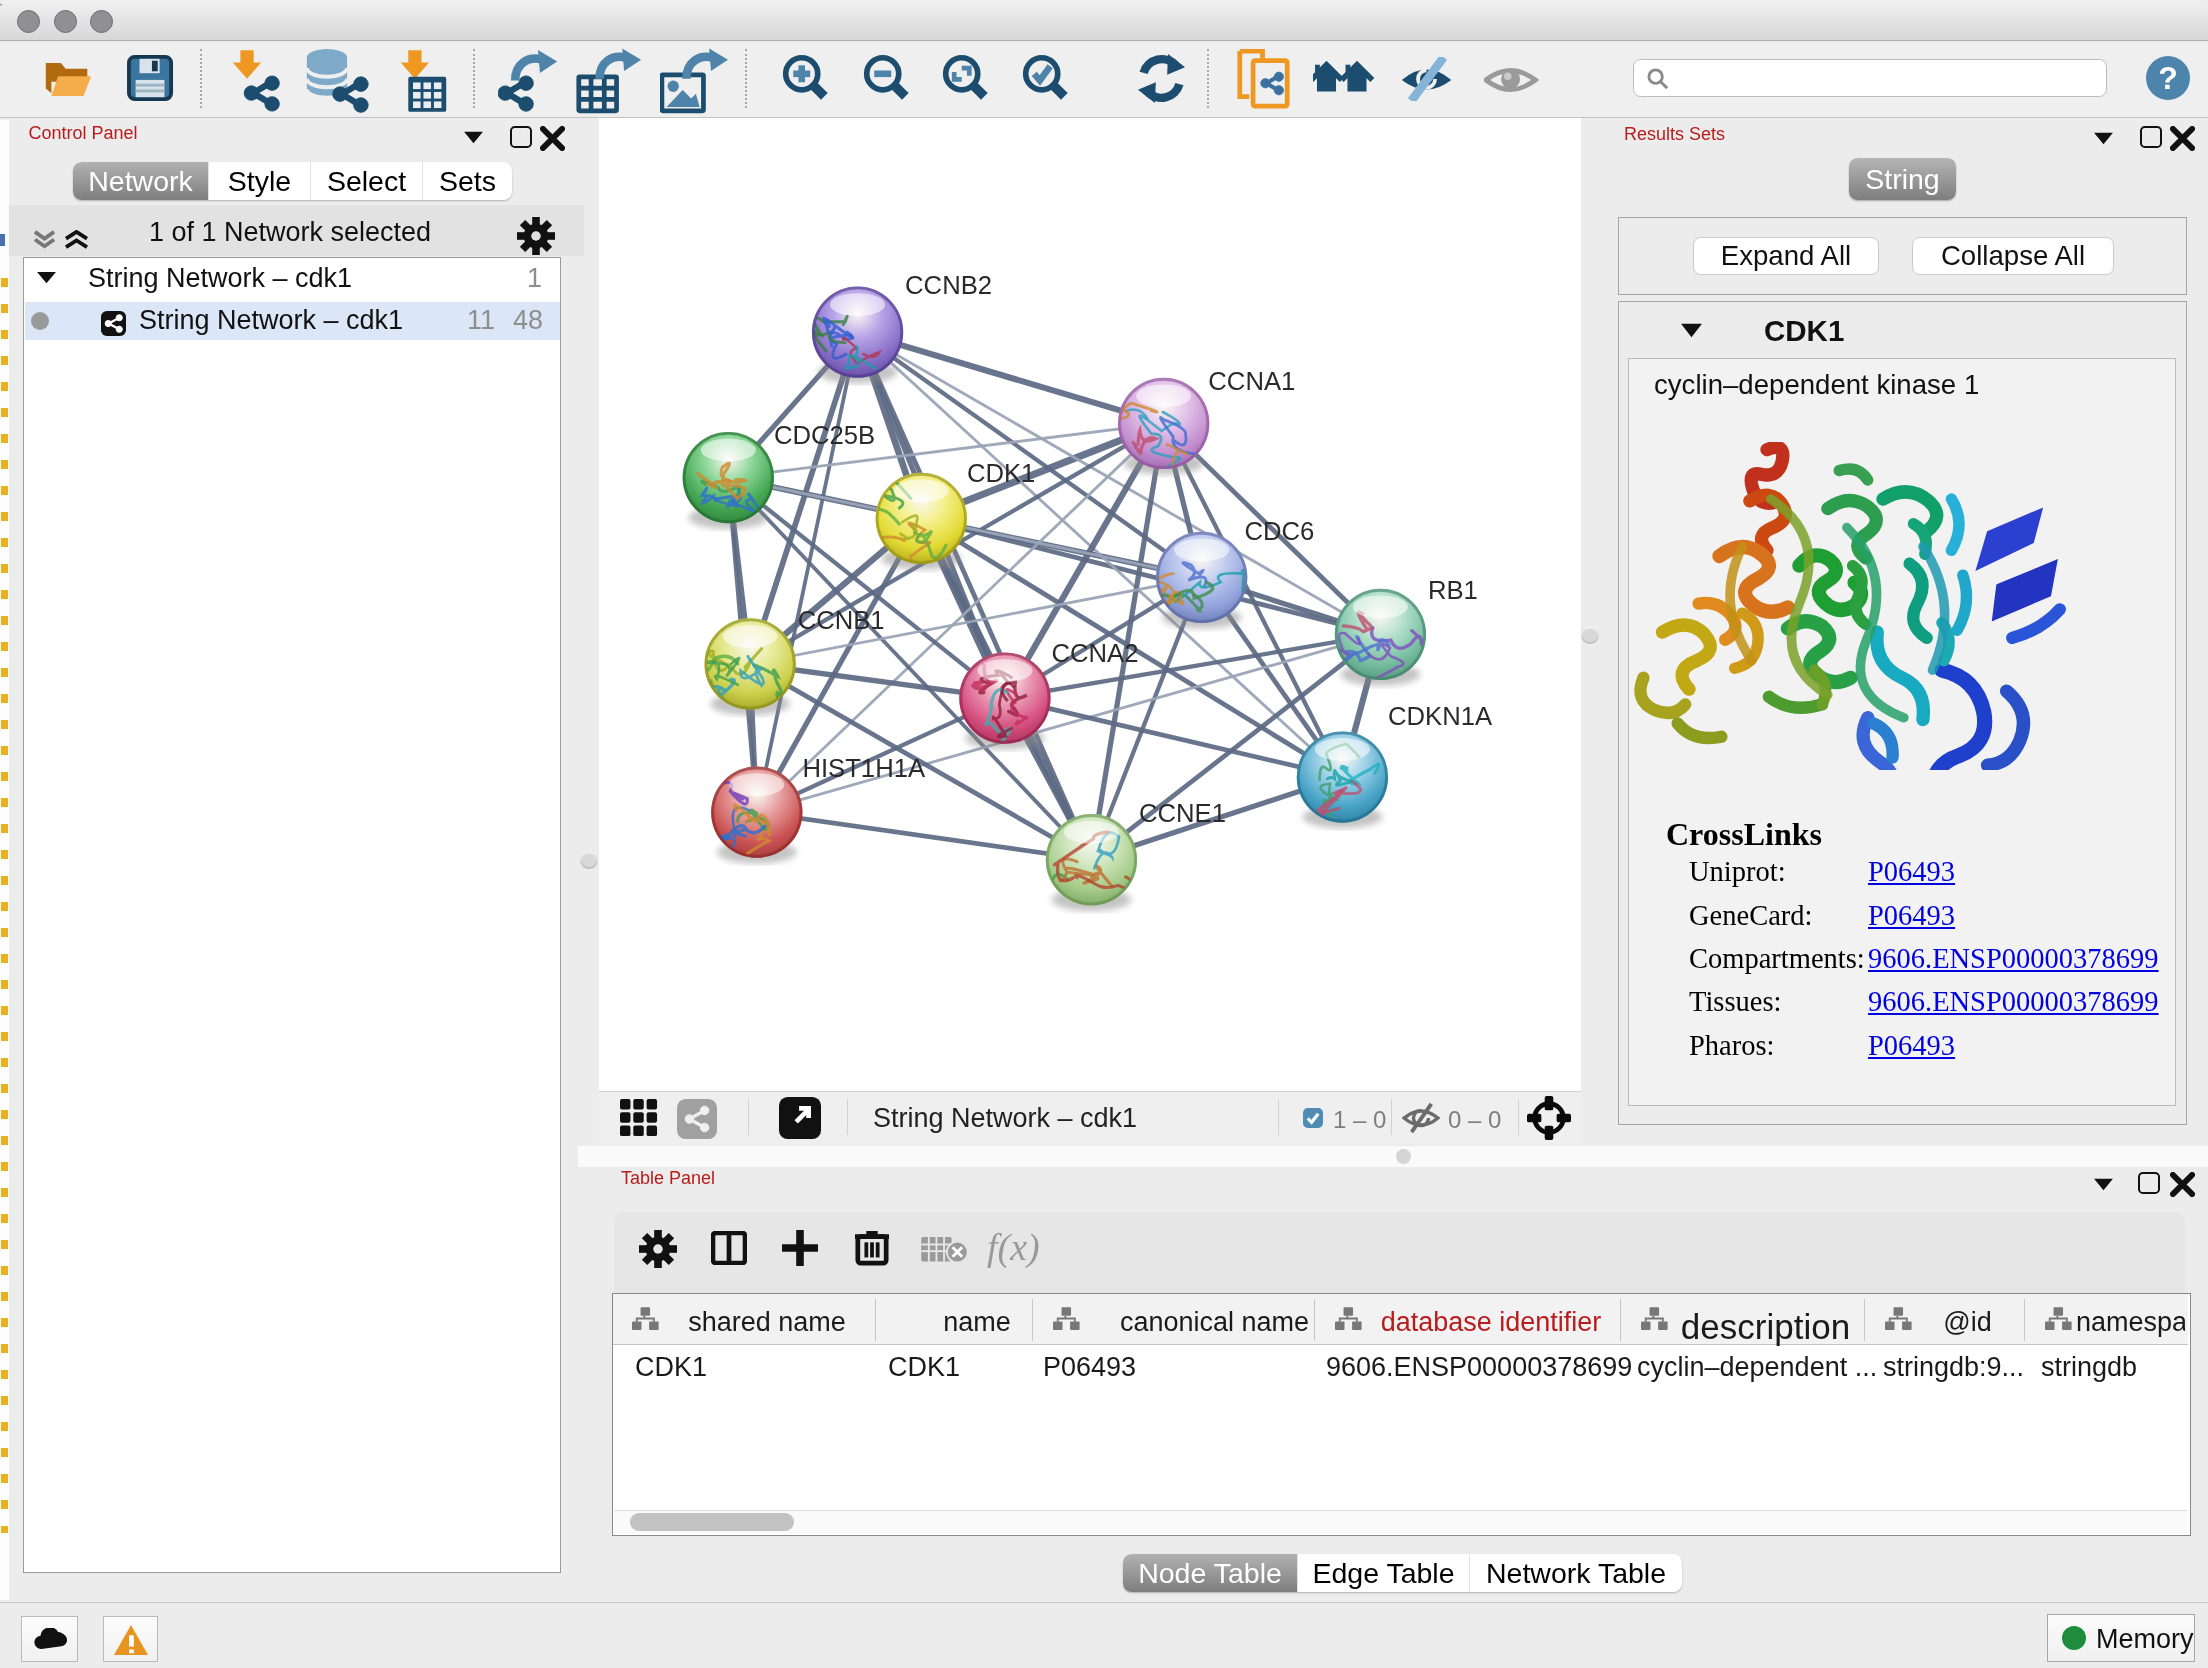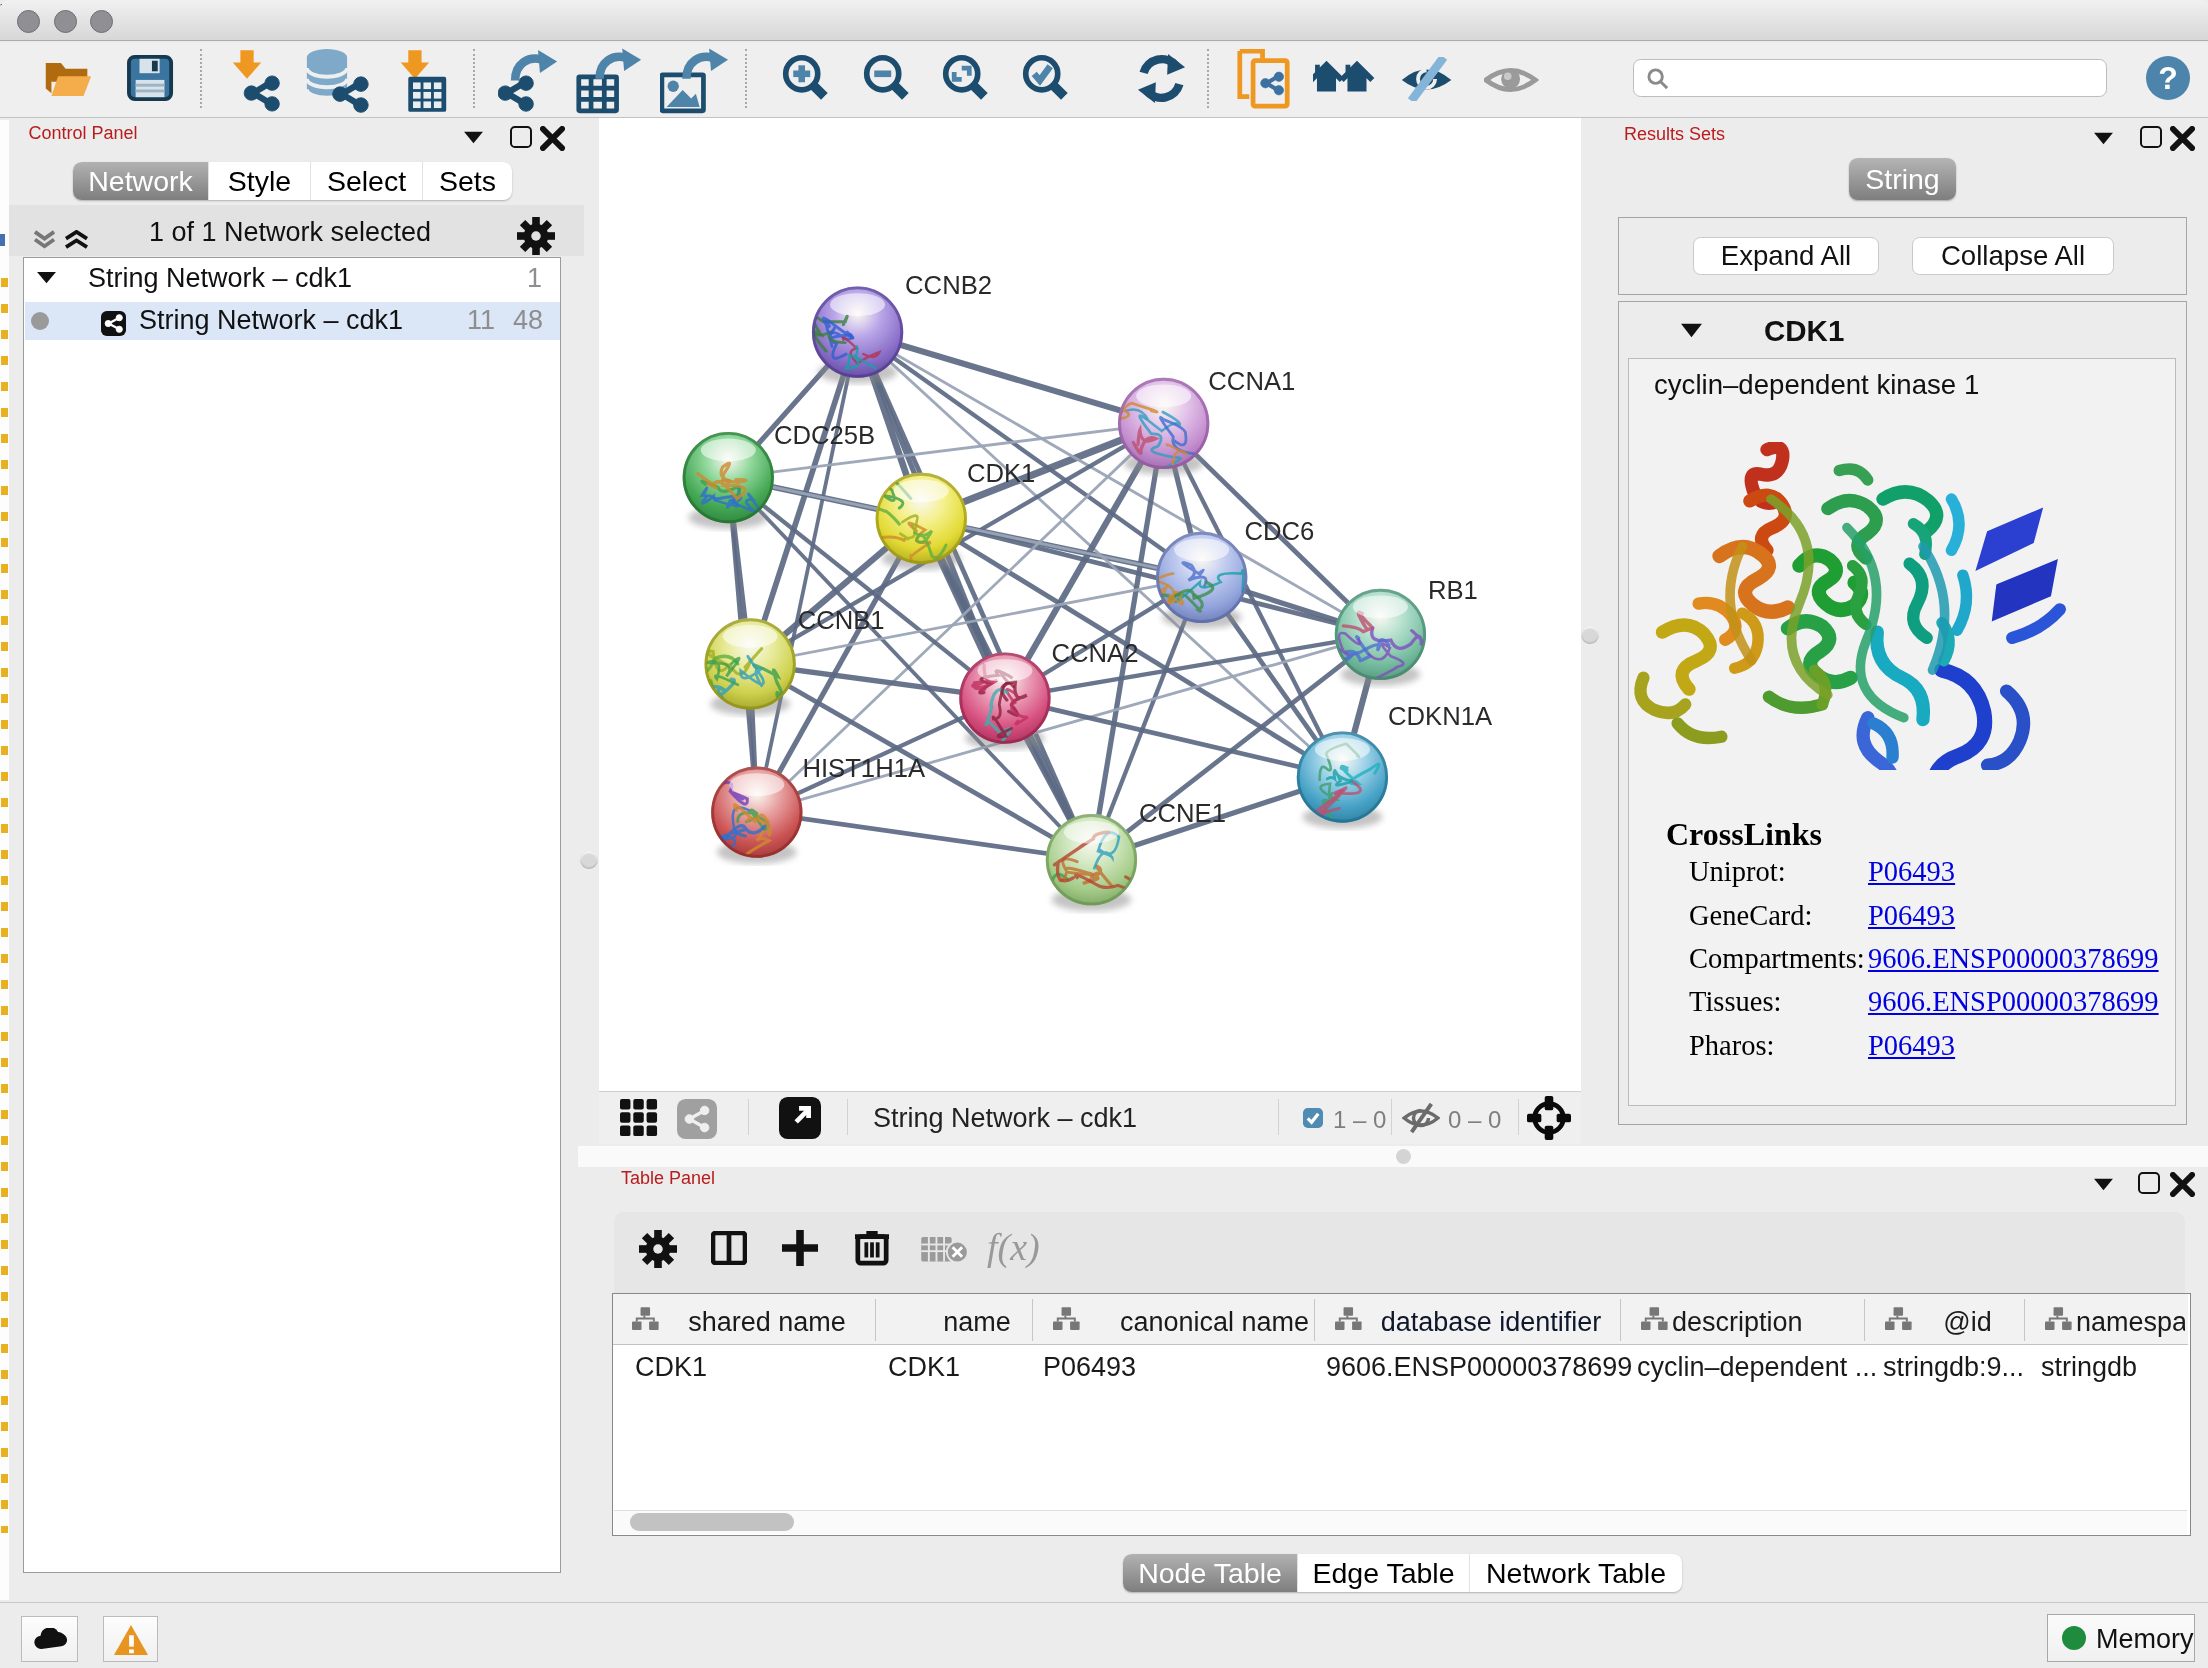--- a/index.html
+++ b/index.html
@@ -633,28 +633,28 @@
       <rect x="18" y="15" width="10" height="9" rx="1"></rect>
       <path d="M13,9 v4 M5,15 v-3 h18 v3 M13,9 v4" stroke="#777" stroke-width="2" fill="none"></path>
     </g>
   </svg><div class="a" style="left:1084px;top:1307px;width:225px;text-align:right;font-size:27px;color:#1a1a1a;white-space:nowrap;overflow:hidden">canonical name</div><div class="a" style="left:1314px;top:1299px;width:0;height:42px;border-left:1.9px solid #c6c6c6"></div><svg class="a" style="left:1335px;top:1307px" width="28.5" height="25" viewBox="0 0 30 26">
     <g fill="#777">
       <rect x="9" y="0" width="10" height="9" rx="1"></rect>
       <rect x="0" y="15" width="10" height="9" rx="1"></rect>
       <rect x="18" y="15" width="10" height="9" rx="1"></rect>
       <path d="M13,9 v4 M5,15 v-3 h18 v3 M13,9 v4" stroke="#777" stroke-width="2" fill="none"></path>
     </g>
-  </svg><div class="a" style="left:1367px;top:1307px;width:248px;text-align:center;font-size:27px;color:#0f172a;white-space:nowrap;overflow:hidden">database identifier</div><div class="a" style="left:1620px;top:1299px;width:0;height:42px;border-left:1.9px solid #c6c6c6"></div><svg class="a" style="left:1641px;top:1307px" width="28.5" height="25" viewBox="0 0 30 26">
+  </svg><div class="a" style="left:1367px;top:1307px;width:248px;text-align:center;font-size:27px;color:#b91c1c;white-space:nowrap;overflow:hidden">database identifier</div><div class="a" style="left:1620px;top:1299px;width:0;height:42px;border-left:1.9px solid #c6c6c6"></div><svg class="a" style="left:1641px;top:1307px" width="28.5" height="25" viewBox="0 0 30 26">
     <g fill="#777">
       <rect x="9" y="0" width="10" height="9" rx="1"></rect>
       <rect x="0" y="15" width="10" height="9" rx="1"></rect>
       <rect x="18" y="15" width="10" height="9" rx="1"></rect>
       <path d="M13,9 v4 M5,15 v-3 h18 v3 M13,9 v4" stroke="#777" stroke-width="2" fill="none"></path>
     </g>
-  </svg><div class="a" style="left:1672px;top:1307px;width:187px;text-align:left;font-size:27px;color:#1a1a1a;white-space:nowrap;overflow:hidden">description</div><div class="a" style="left:1864px;top:1299px;width:0;height:42px;border-left:1.9px solid #c6c6c6"></div><svg class="a" style="left:1885px;top:1307px" width="28.5" height="25" viewBox="0 0 30 26">
+  </svg><div class="a" style="left:1672px;top:1307px;width:187px;text-align:center;font-size:35px;color:#1a1a1a;white-space:nowrap;overflow:hidden">description</div><div class="a" style="left:1864px;top:1299px;width:0;height:42px;border-left:1.9px solid #c6c6c6"></div><svg class="a" style="left:1885px;top:1307px" width="28.5" height="25" viewBox="0 0 30 26">
     <g fill="#777">
       <rect x="9" y="0" width="10" height="9" rx="1"></rect>
       <rect x="0" y="15" width="10" height="9" rx="1"></rect>
       <rect x="18" y="15" width="10" height="9" rx="1"></rect>
       <path d="M13,9 v4 M5,15 v-3 h18 v3 M13,9 v4" stroke="#777" stroke-width="2" fill="none"></path>
     </g>
   </svg><div class="a" style="left:1916px;top:1307px;width:103px;text-align:center;font-size:27px;color:#1a1a1a;white-space:nowrap;overflow:hidden">@id</div><div class="a" style="left:2024px;top:1299px;width:0;height:42px;border-left:1.9px solid #c6c6c6"></div><svg class="a" style="left:2045px;top:1307px" width="28.5" height="25" viewBox="0 0 30 26">
     <g fill="#777">
       <rect x="9" y="0" width="10" height="9" rx="1"></rect>
       <rect x="0" y="15" width="10" height="9" rx="1"></rect>

